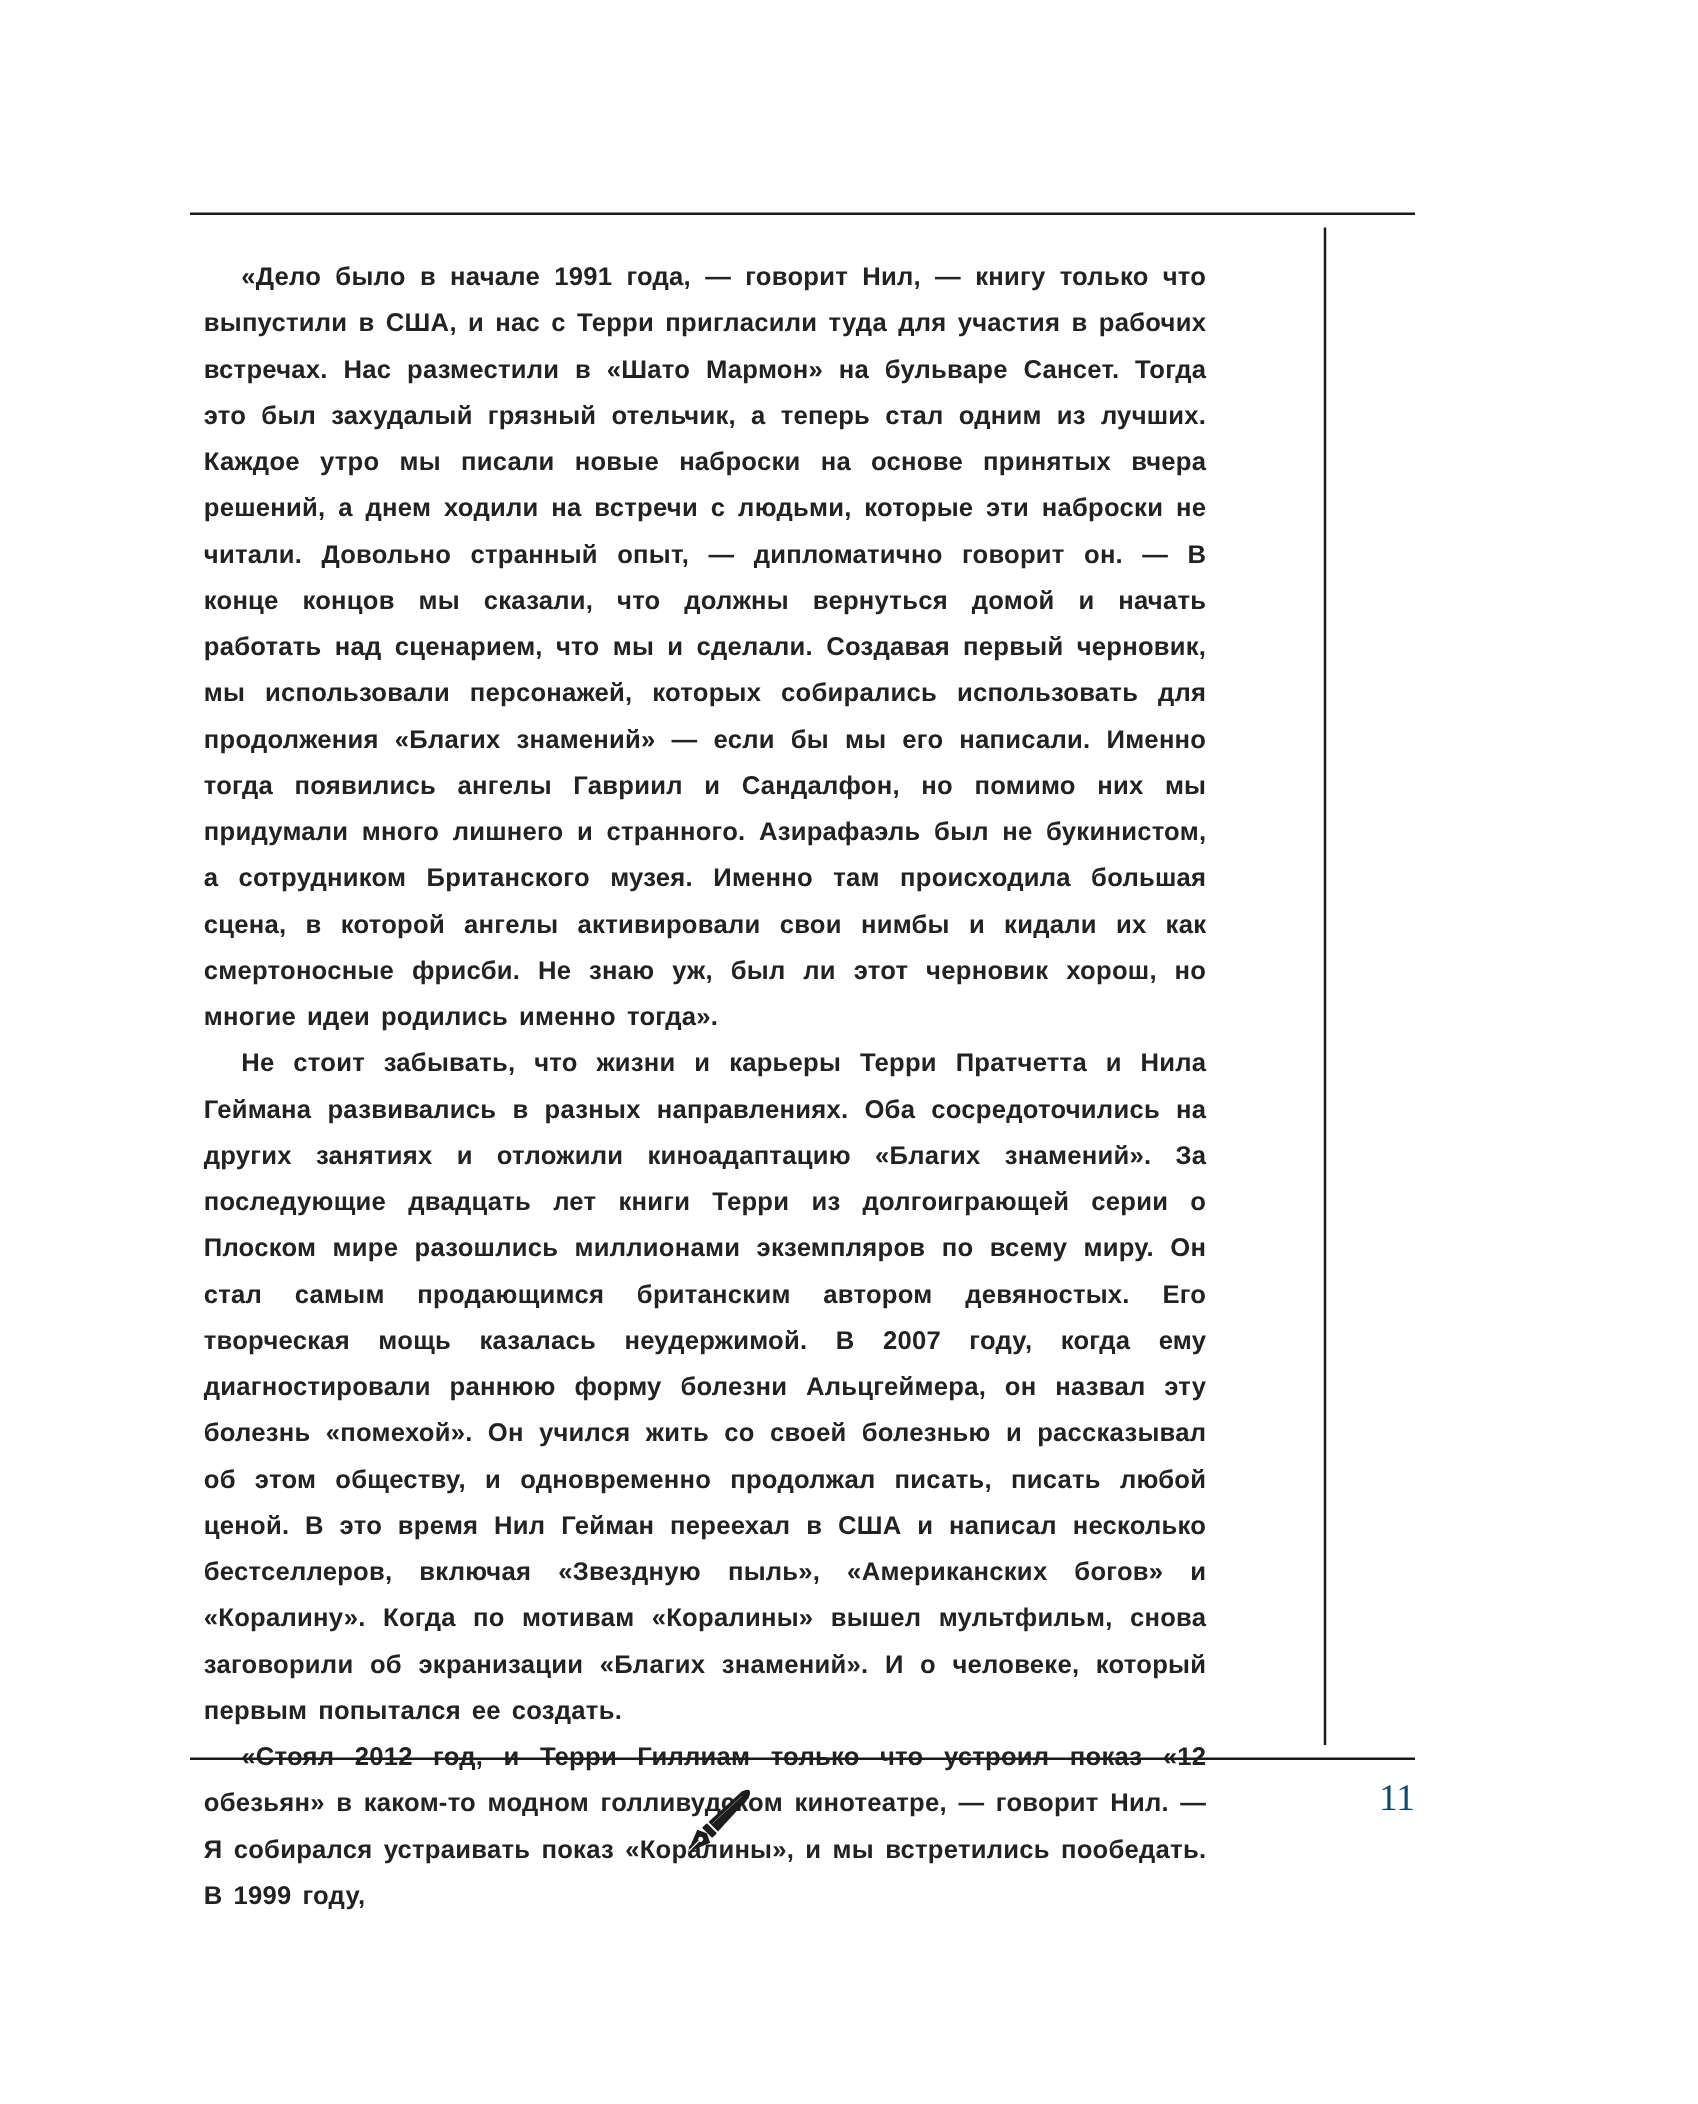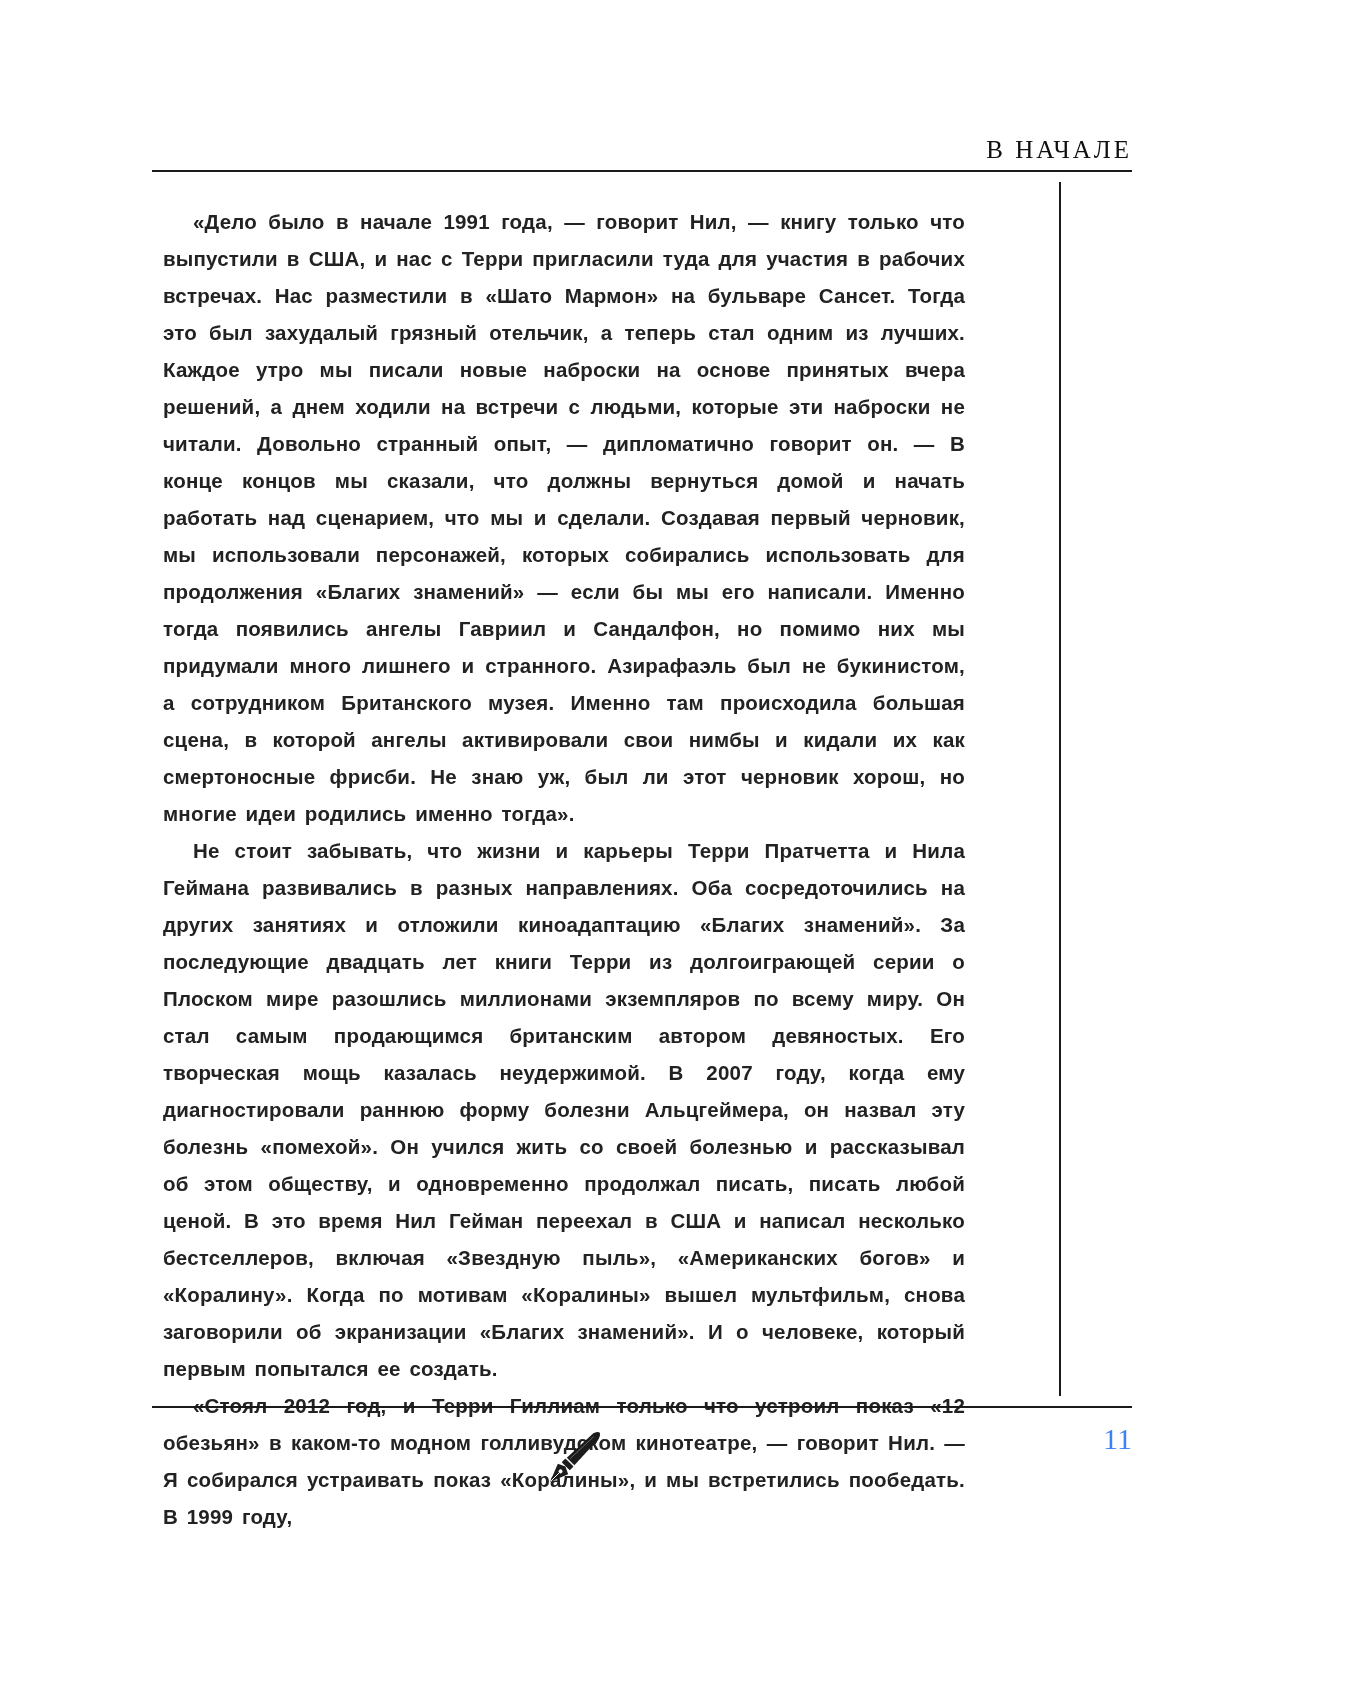--- a/index.html
+++ b/index.html
@@ -71,36 +71,35 @@
     font-weight: bold;
   }
   .page-number {
     position: absolute;
     top: 1422px;
     left: 952px;
     width: 180px;
     text-align: right;
     font-family: "Liberation Serif", serif;
     font-size: 30px;
-    color: #3b82f6;
+    color: #0c4a6e;
   }
   .pen-decoration {
     position: absolute;
     top: 1410px;
     left: 528px;
     width: 96px;
     height: 92px;
   }
 </style>
 </head>
 <body>
 
 <div class="page">
 
-  <div class="running-head">В НАЧАЛЕ</div>
 
   <div class="rule-top"></div>
 
   <div class="rule-vertical"></div>
 
   <main class="text-col">
     <p>«Дело было в начале 1991 года, — говорит Нил, — книгу только что выпустили в США, и нас с Терри пригласили туда для участия в рабочих встречах. Нас разместили в «Шато Мармон» на бульваре Сансет. Тогда это был захудалый грязный отельчик, а теперь стал одним из лучших. Каждое утро мы писали новые наброски на основе принятых вчера решений, а днем ходили на встречи с людьми, которые эти наброски не читали. Довольно странный опыт, — дипломатично говорит он. — В конце концов мы сказали, что должны вернуться домой и начать работать над сценарием, что мы и сделали. Создавая первый черновик, мы использовали персонажей, которых собирались использовать для продолжения «Благих знамений» — если бы мы его написали. Именно тогда появились ангелы Гавриил и Сандалфон, но помимо них мы придумали много лишнего и странного. Азирафаэль был не букинистом, а сотрудником Британского музея. Именно там происходила большая сцена, в которой ангелы активировали свои нимбы и кидали их как смертоносные фрисби. Не знаю уж, был ли этот черновик хорош, но многие идеи родились именно тогда».</p>
     <p>Не стоит забывать, что жизни и карьеры Терри Пратчетта и Нила Геймана развивались в разных направлениях. Оба сосредоточились на других занятиях и отложили киноадаптацию «Благих знамений». За последующие двадцать лет книги Терри из долгоиграющей серии о Плоском мире разошлись миллионами экземпляров по всему миру. Он стал самым продающимся британским автором девяностых. Его творческая мощь казалась неудержимой. В 2007 году, когда ему диагностировали раннюю форму болезни Альцгеймера, он назвал эту болезнь «помехой». Он учился жить со своей болезнью и рассказывал об этом обществу, и одновременно продолжал писать, писать любой ценой. В это время Нил Гейман переехал в США и написал несколько бестселлеров, включая «Звездную пыль», «Американских богов» и «Коралину». Когда по мотивам «Коралины» вышел мультфильм, снова заговорили об экранизации «Благих знамений». И о человеке, который первым попытался ее создать.</p>
     <p>«Стоял 2012 год, и Терри Гиллиам только что устроил показ «12 обезьян» в каком-то модном голливудском кинотеатре, — говорит Нил. — Я собирался устраивать показ «Коралины», и мы встретились пообедать. В 1999 году,</p>
   </main>

